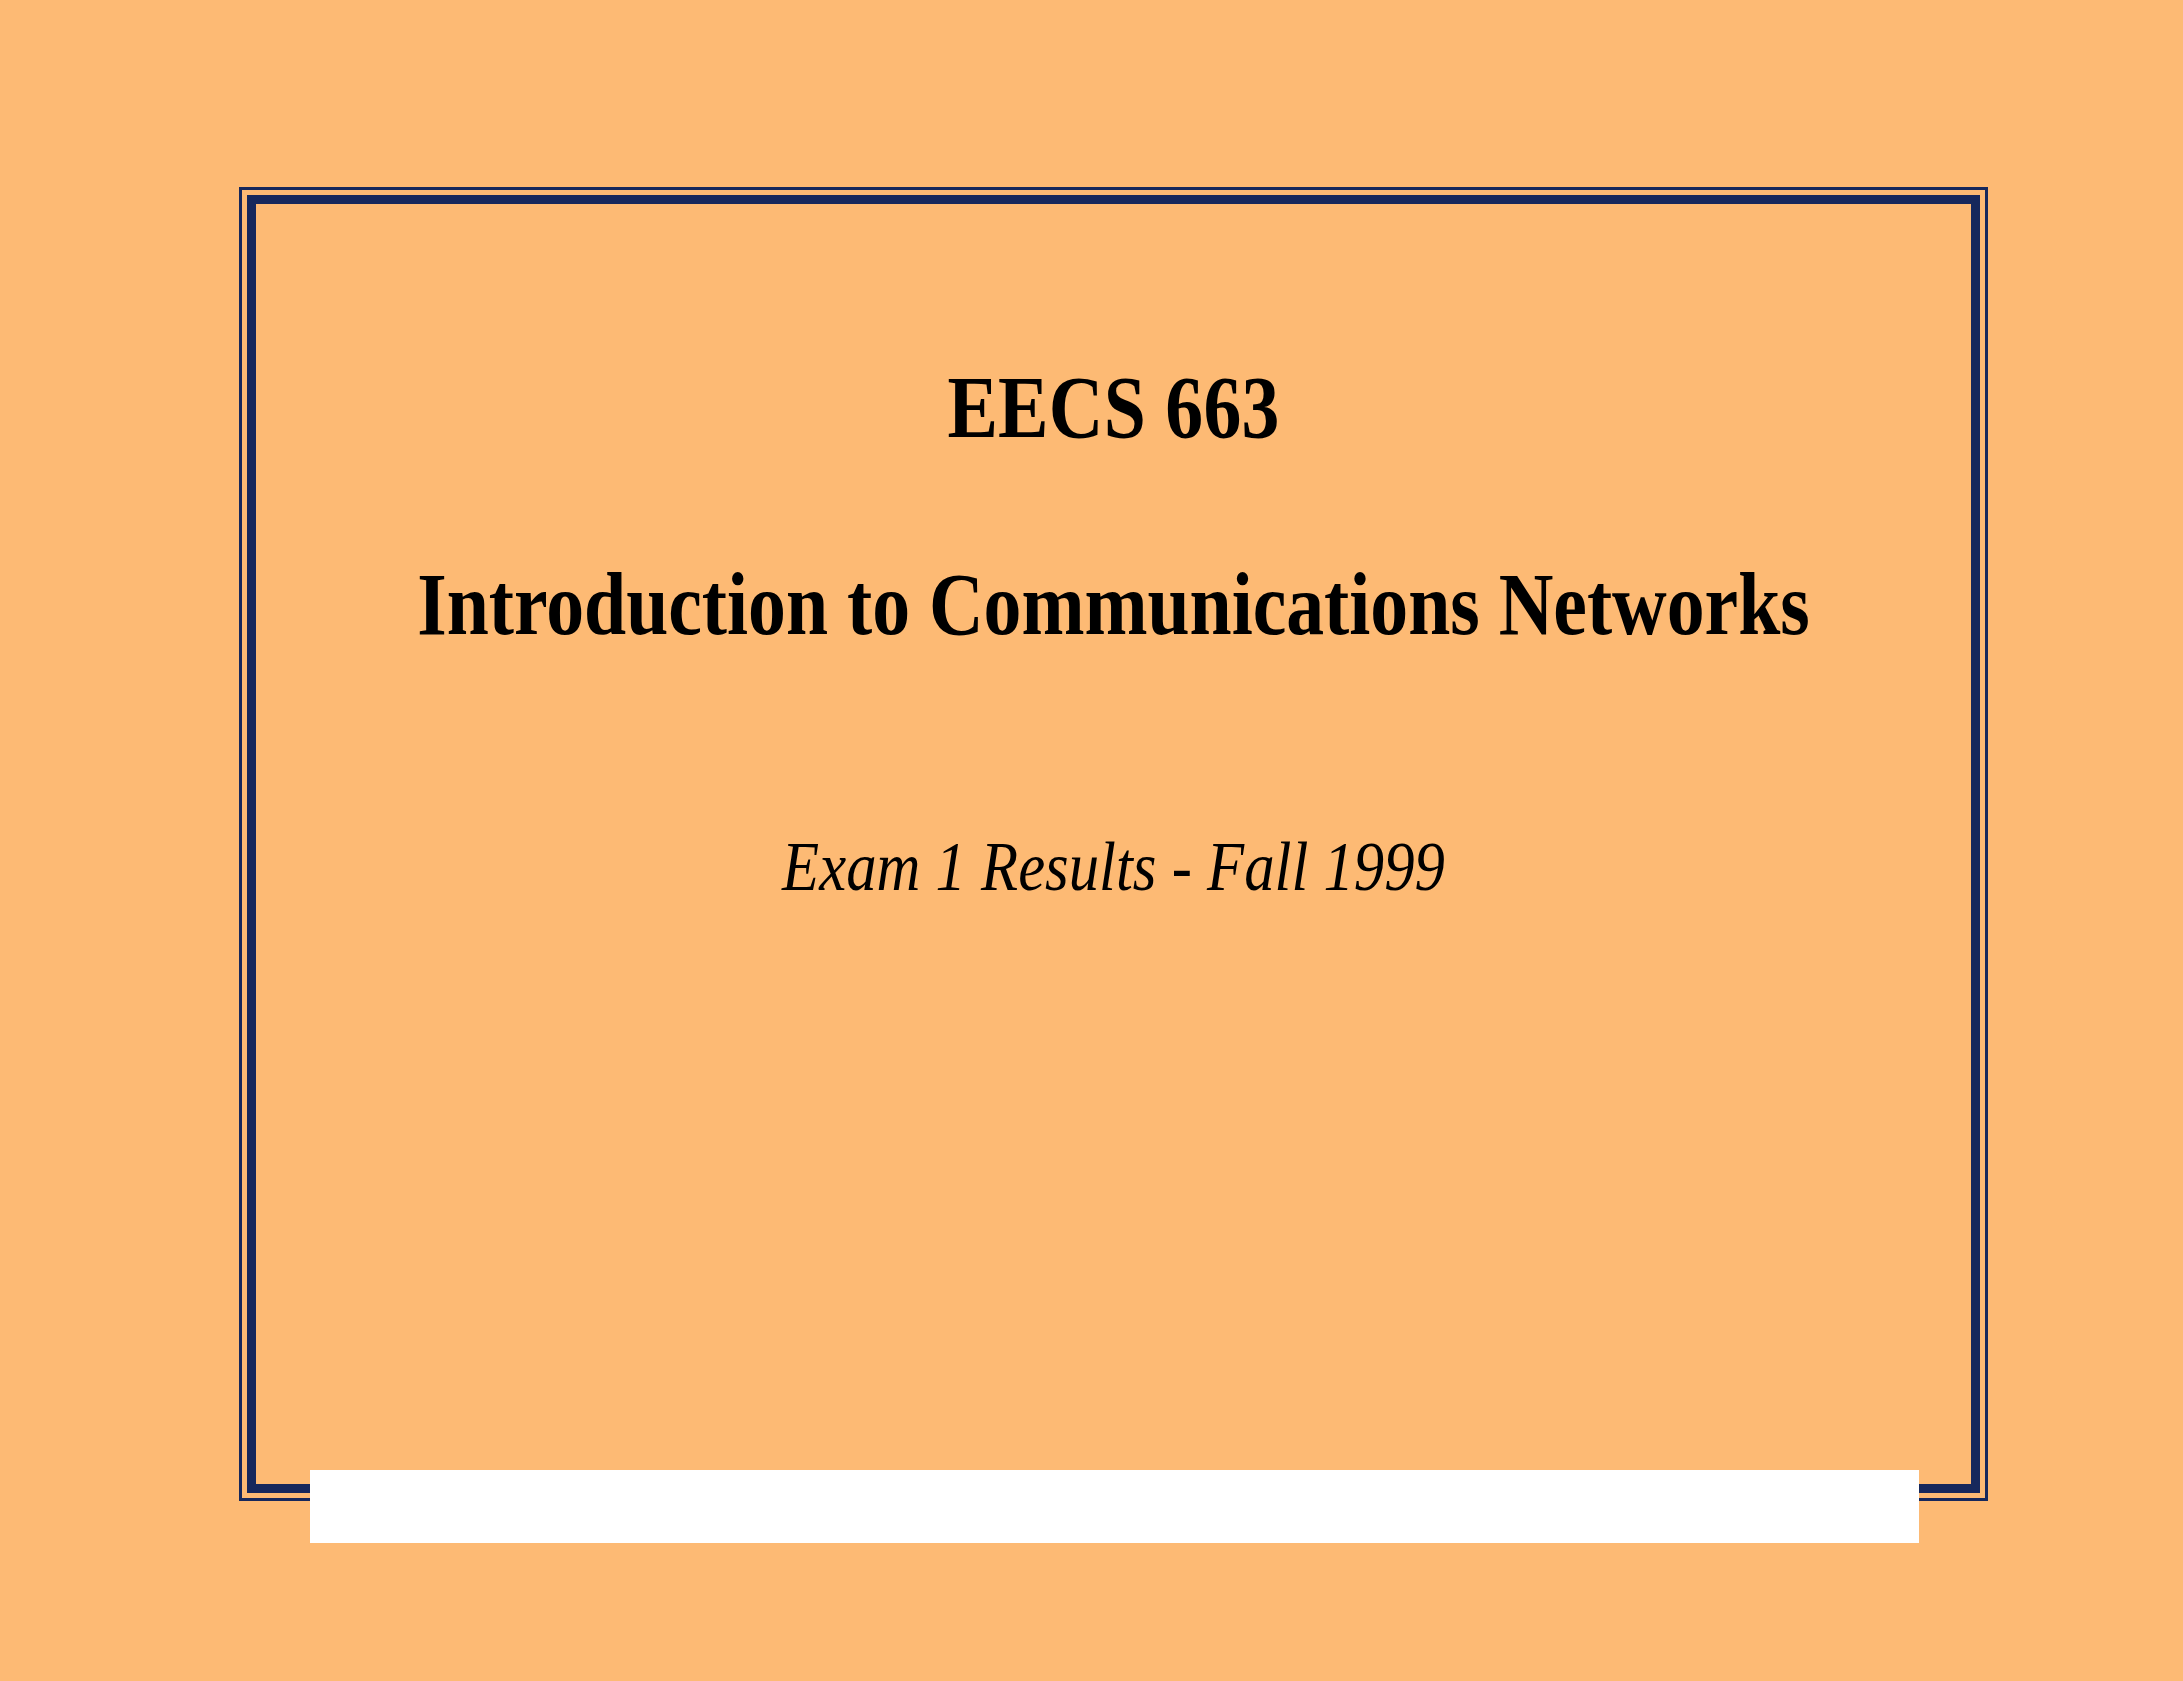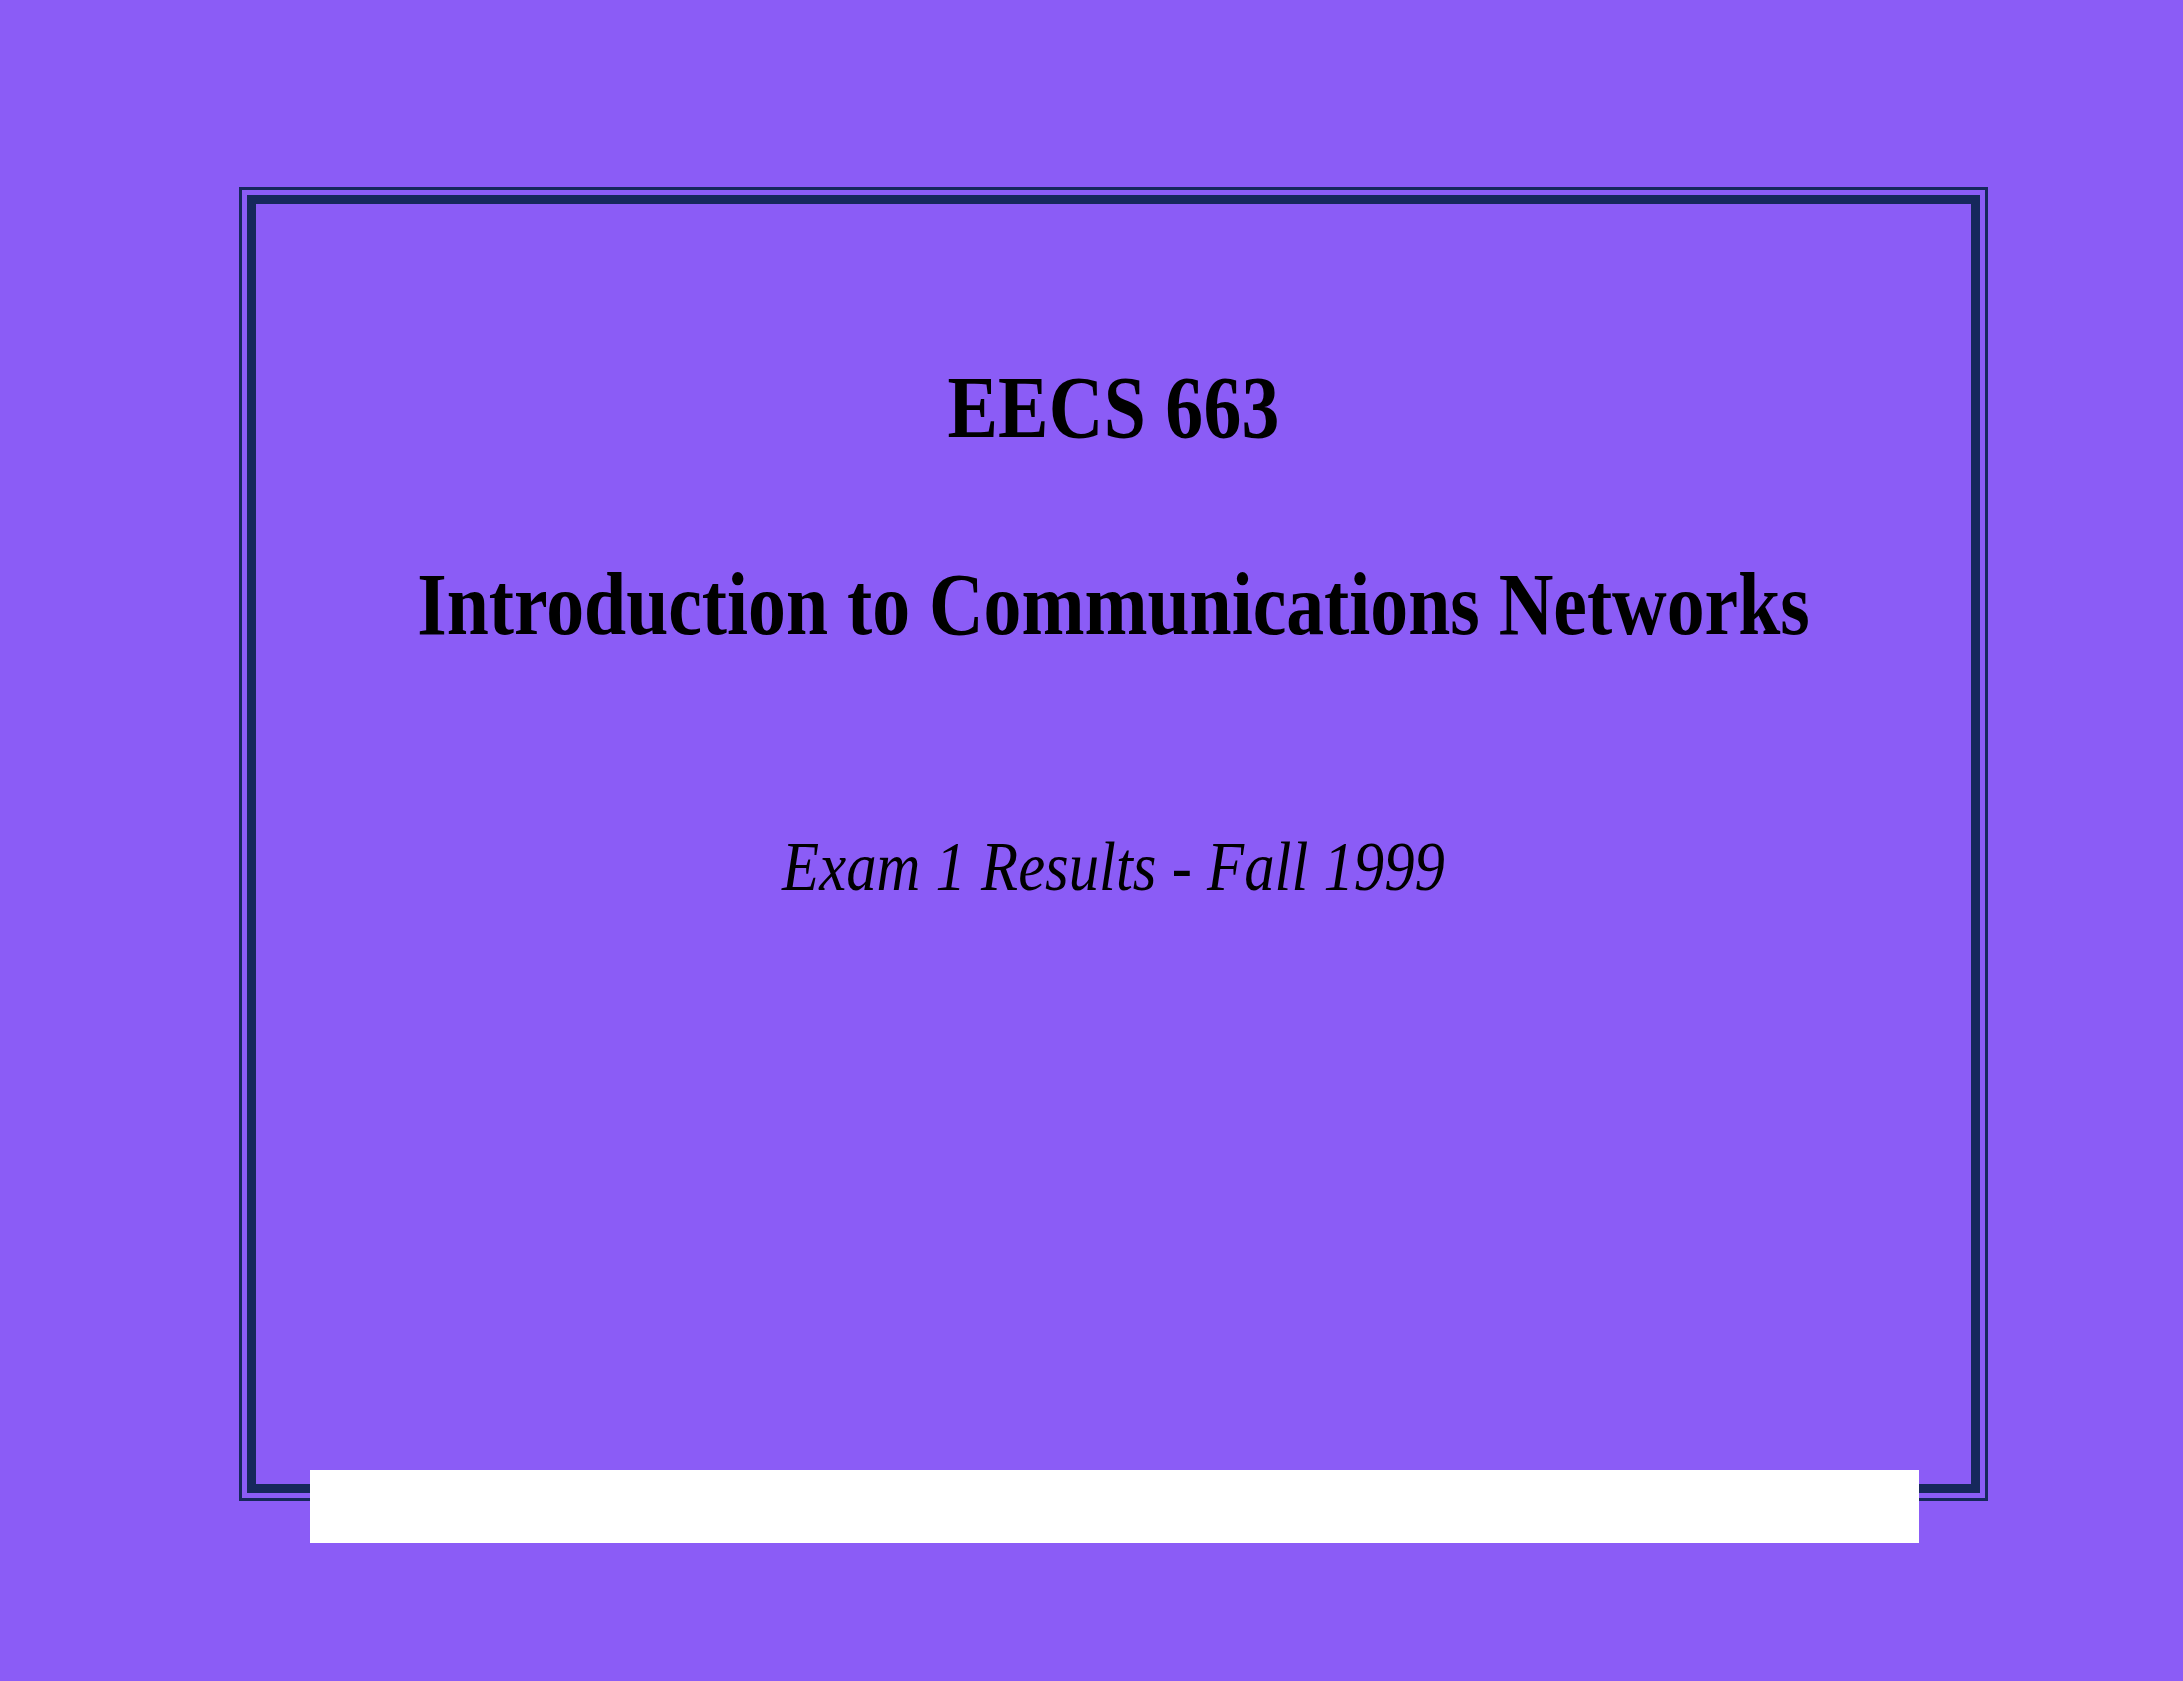--- a/index.html
+++ b/index.html
@@ -14,21 +14,21 @@
     overflow: hidden;
     font-family: "Liberation Serif", serif;
   }
 
   
   #slide {
     position: absolute;
     left: 0; top: 0;
     width: 2183px;
     height: 1681px;
-    background: #8b5cf6;
+    background: #fdba74;
   }
 
   
   .frame-outer {
     position: absolute;
     left: 239px;
     top: 187px;
     width: 1749px;
     height: 1314px;
     border: 3.3px solid #16285C;

